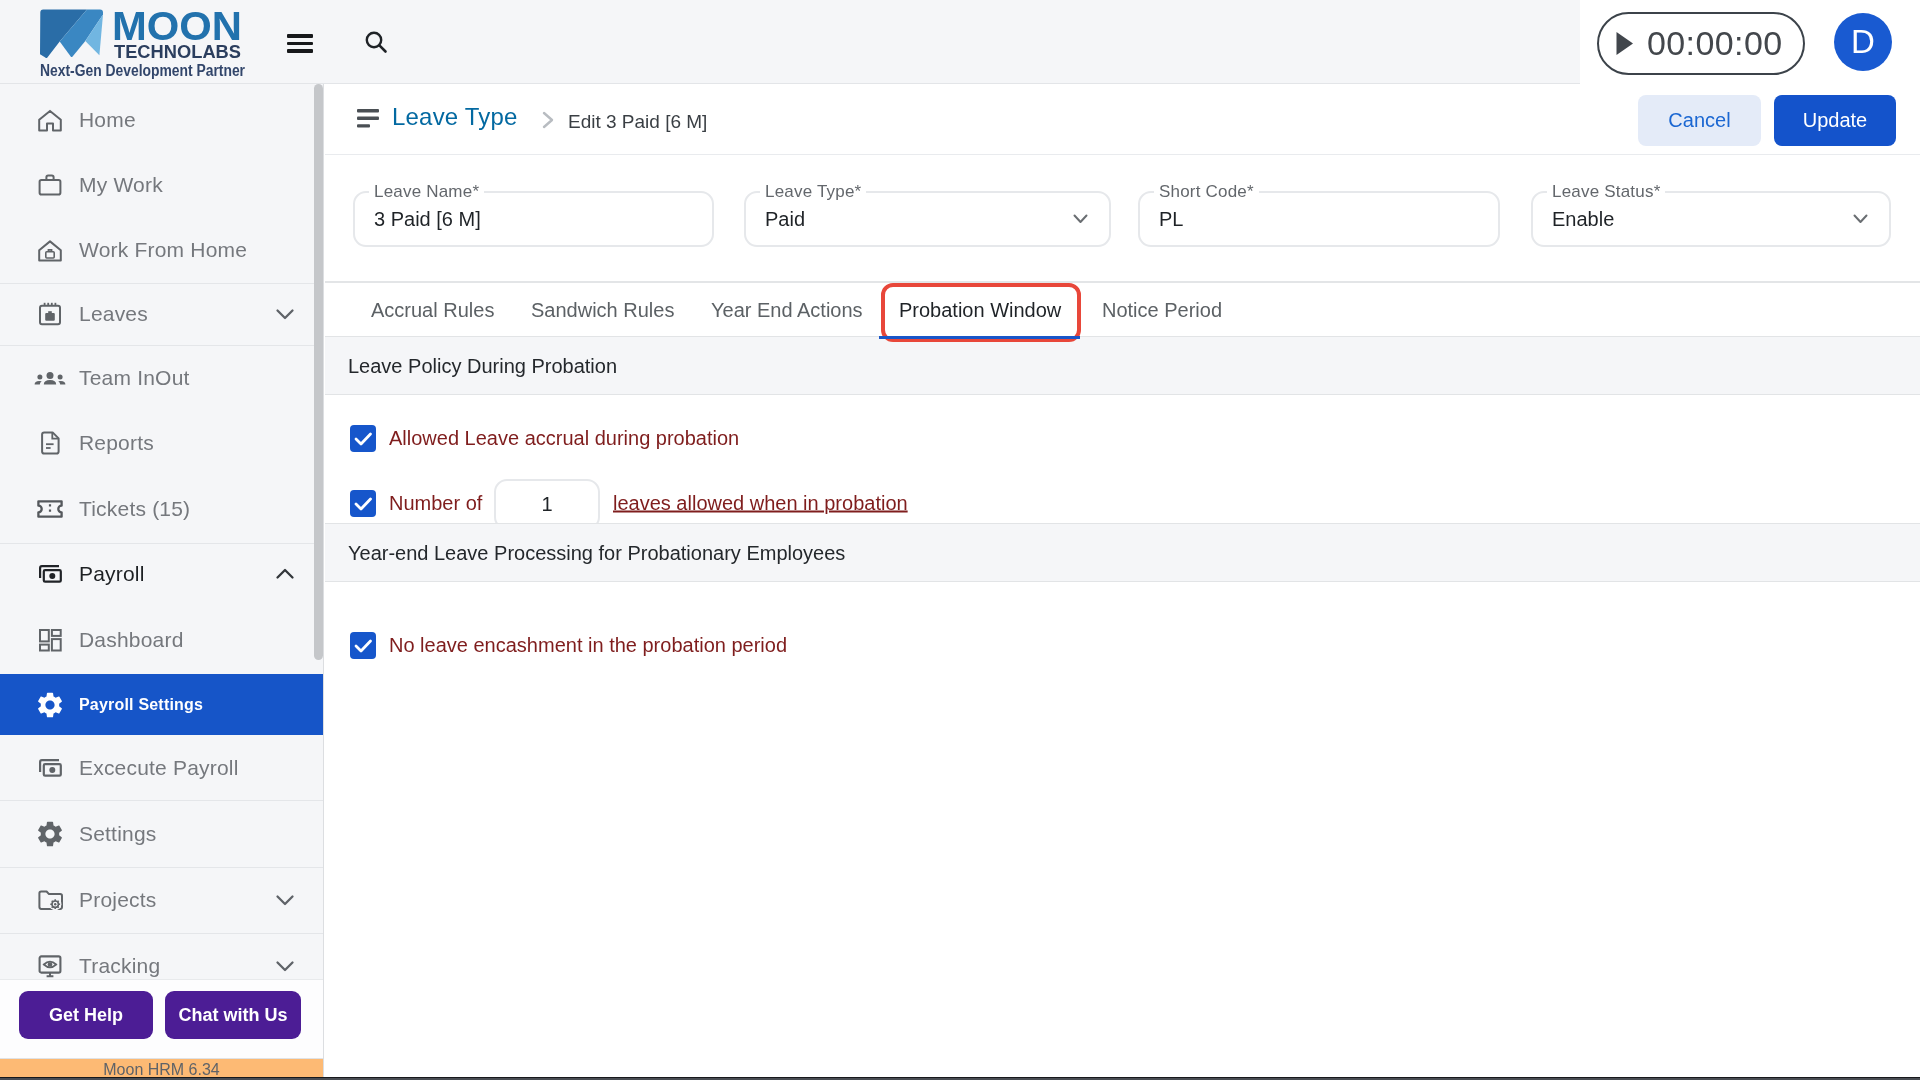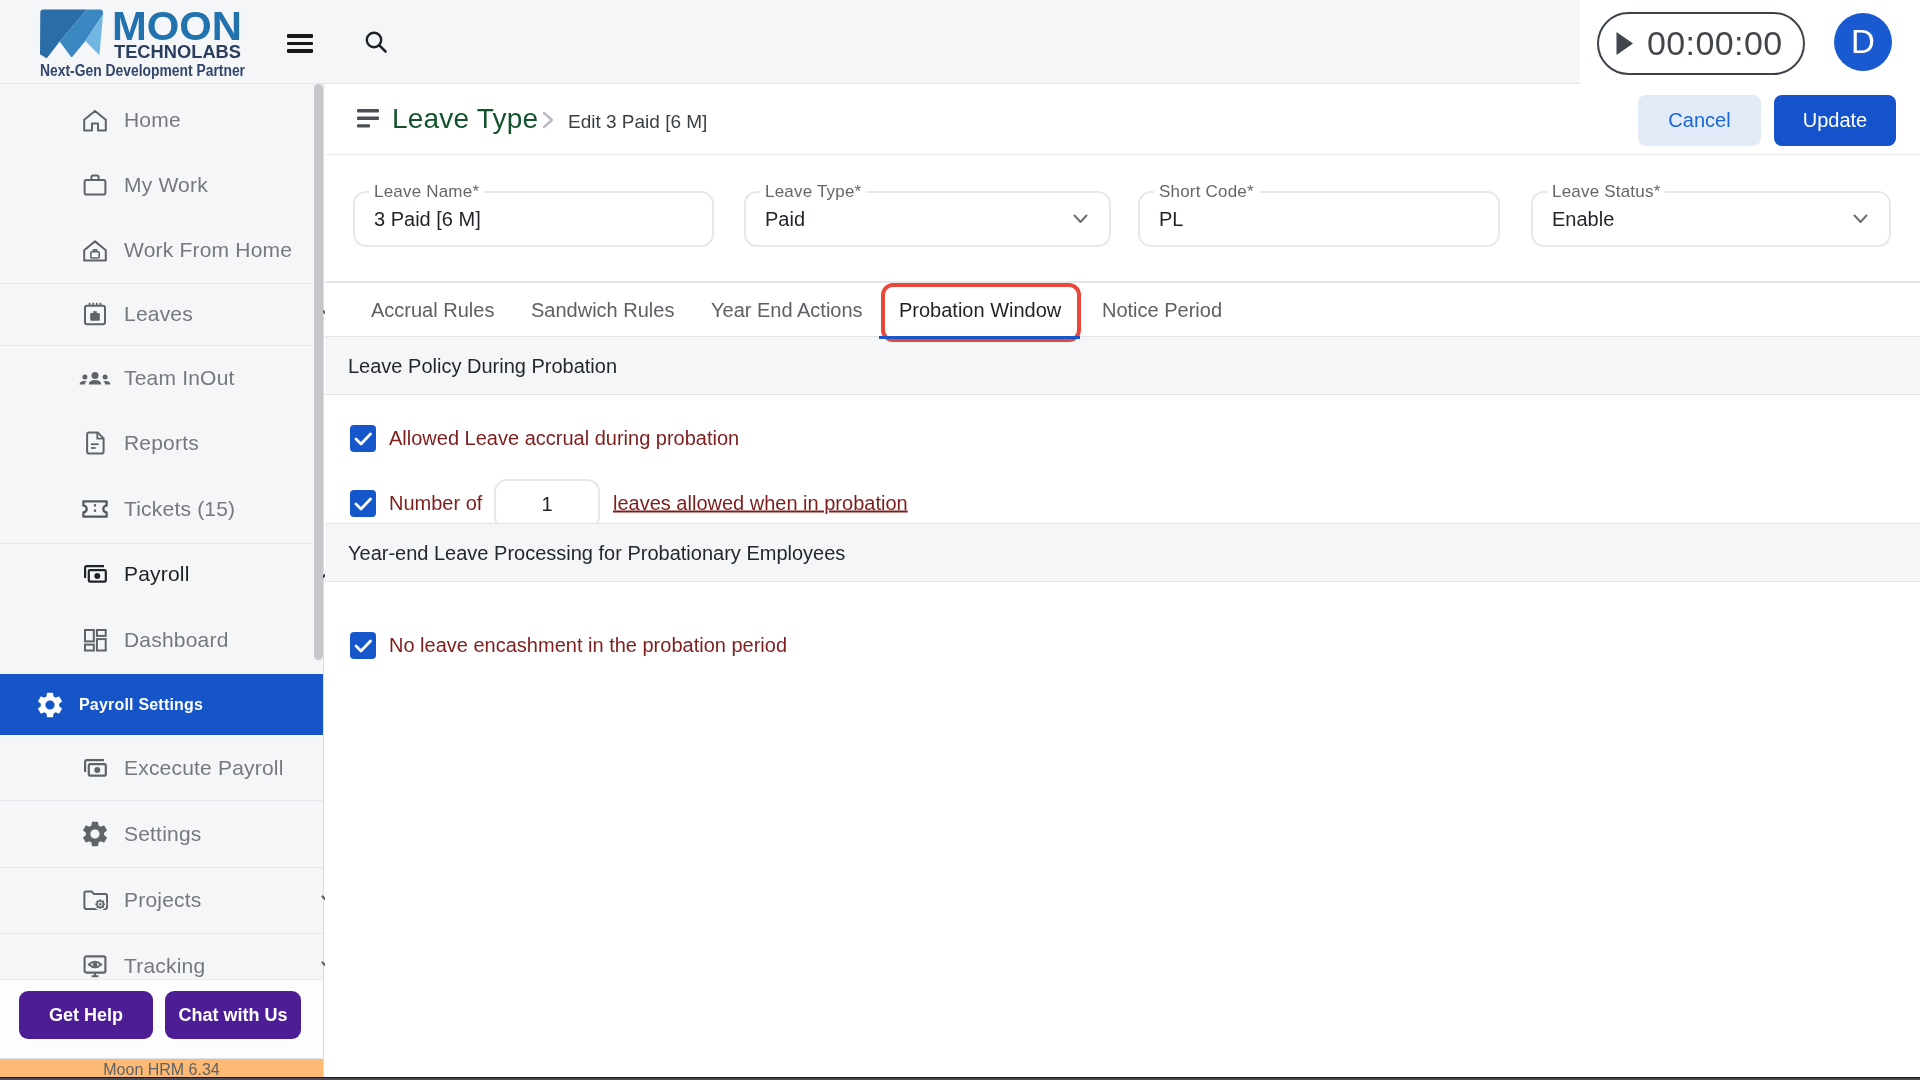--- a/index.html
+++ b/index.html
@@ -7,21 +7,21 @@
   font-family:"Liberation Sans", sans-serif; }
 .abs { position:absolute; }
 
 
 #topbar { position:absolute; left:0; top:0; width:1580px; height:84px;
   background:#f5f6f8; border-bottom:1px solid #e3e5e8; z-index:5; }
 
 
 #sidebar { position:absolute; left:0; top:84px; width:324px; height:996px;
   background:#f5f6f8; border-right:1px solid #dcdee1; }
-.nav-item { position:absolute; left:0; width:324px; height:64px;margin-left:45px; }
+.nav-item { position:absolute; left:0; width:324px; height:64px; }
 .nav-ico { position:absolute; left:37px; top:50%; margin-top:-13px; width:26px; height:26px; }
 .nav-txt { position:absolute; left:79px; top:50%; transform:translateY(-50%);
   font-size:21px; color:#75787d; letter-spacing:0.2px; white-space:nowrap; }
 .nav-chev { position:absolute; right:28px; top:50%; margin-top:-11px; width:22px; height:22px; }
 .nav-div { position:absolute; left:0; width:323px; height:1px; background:#e4e6e9; }
 #ps-row { position:absolute; left:0; top:590px; width:323px; height:61px; background:#1655c8; }
 #ps-row .nav-txt { color:#ffffff; font-weight:bold; font-size:16px; letter-spacing:0.2px; }
 .btn-help { position:absolute; top:907px; height:48px; background:#4c1d95; border-radius:9px;
   color:#fff; font-size:18px; text-align:center; line-height:48px; font-weight:bold; }
 #side-footer { position:absolute; left:0; top:974px; width:323px; height:22px;
@@ -273,21 +273,21 @@
 <div id="scrollthumb"></div>
 
 <div id="main">
   <div id="pagehead"></div>
 
   <svg class="abs" style="left:32px; top:24px;" width="24" height="20" viewBox="0 0 24 20">
     <rect x="0" y="0" width="22" height="3.4" rx="1" fill="#4a4f54"></rect>
     <rect x="0" y="7.6" width="22" height="3.4" rx="1" fill="#4a4f54"></rect>
     <rect x="0" y="15.2" width="13" height="3.4" rx="1" fill="#4a4f54"></rect>
   </svg>
-  <div class="abs" style="left:67px; top:18px; font-size:28px; color:#14532d; letter-spacing:0.2px;">Leave Type</div>
+  <div class="abs" style="left:67px; top:18px; font-size:24px; color:#0369a1; letter-spacing:0.2px;">Leave Type</div>
   <svg class="abs" style="left:215px; top:25px;" width="16" height="20" viewBox="0 0 16 20">
     <path d="M4 3 L12 10 4 17" fill="none" stroke="#b8bcc1" stroke-width="2.4" stroke-linecap="round" stroke-linejoin="round"></path>
   </svg>
   <div class="abs" style="left:243px; top:26px; font-size:19px; color:#3a3f44;">Edit 3 Paid [6 M]</div>
   <div class="btn" id="btn-cancel">Cancel</div>
   <div class="btn" id="btn-update">Update</div>
 
   <div class="field" style="left:28px; width:361px;">
     <span class="flabel">Leave Name*</span>
     <span class="fval">3 Paid [6 M]</span>

